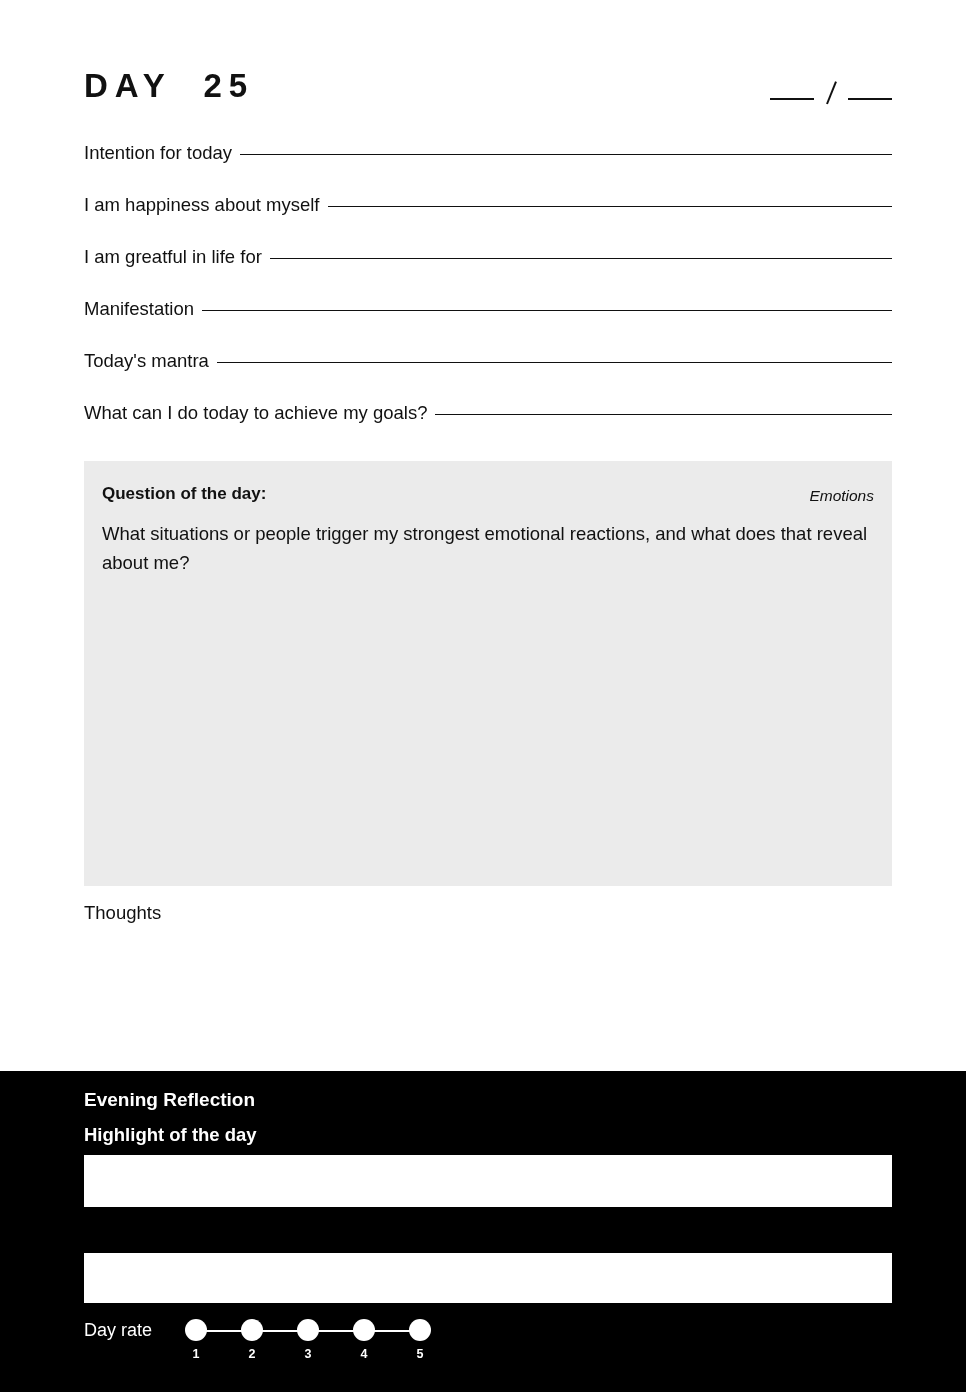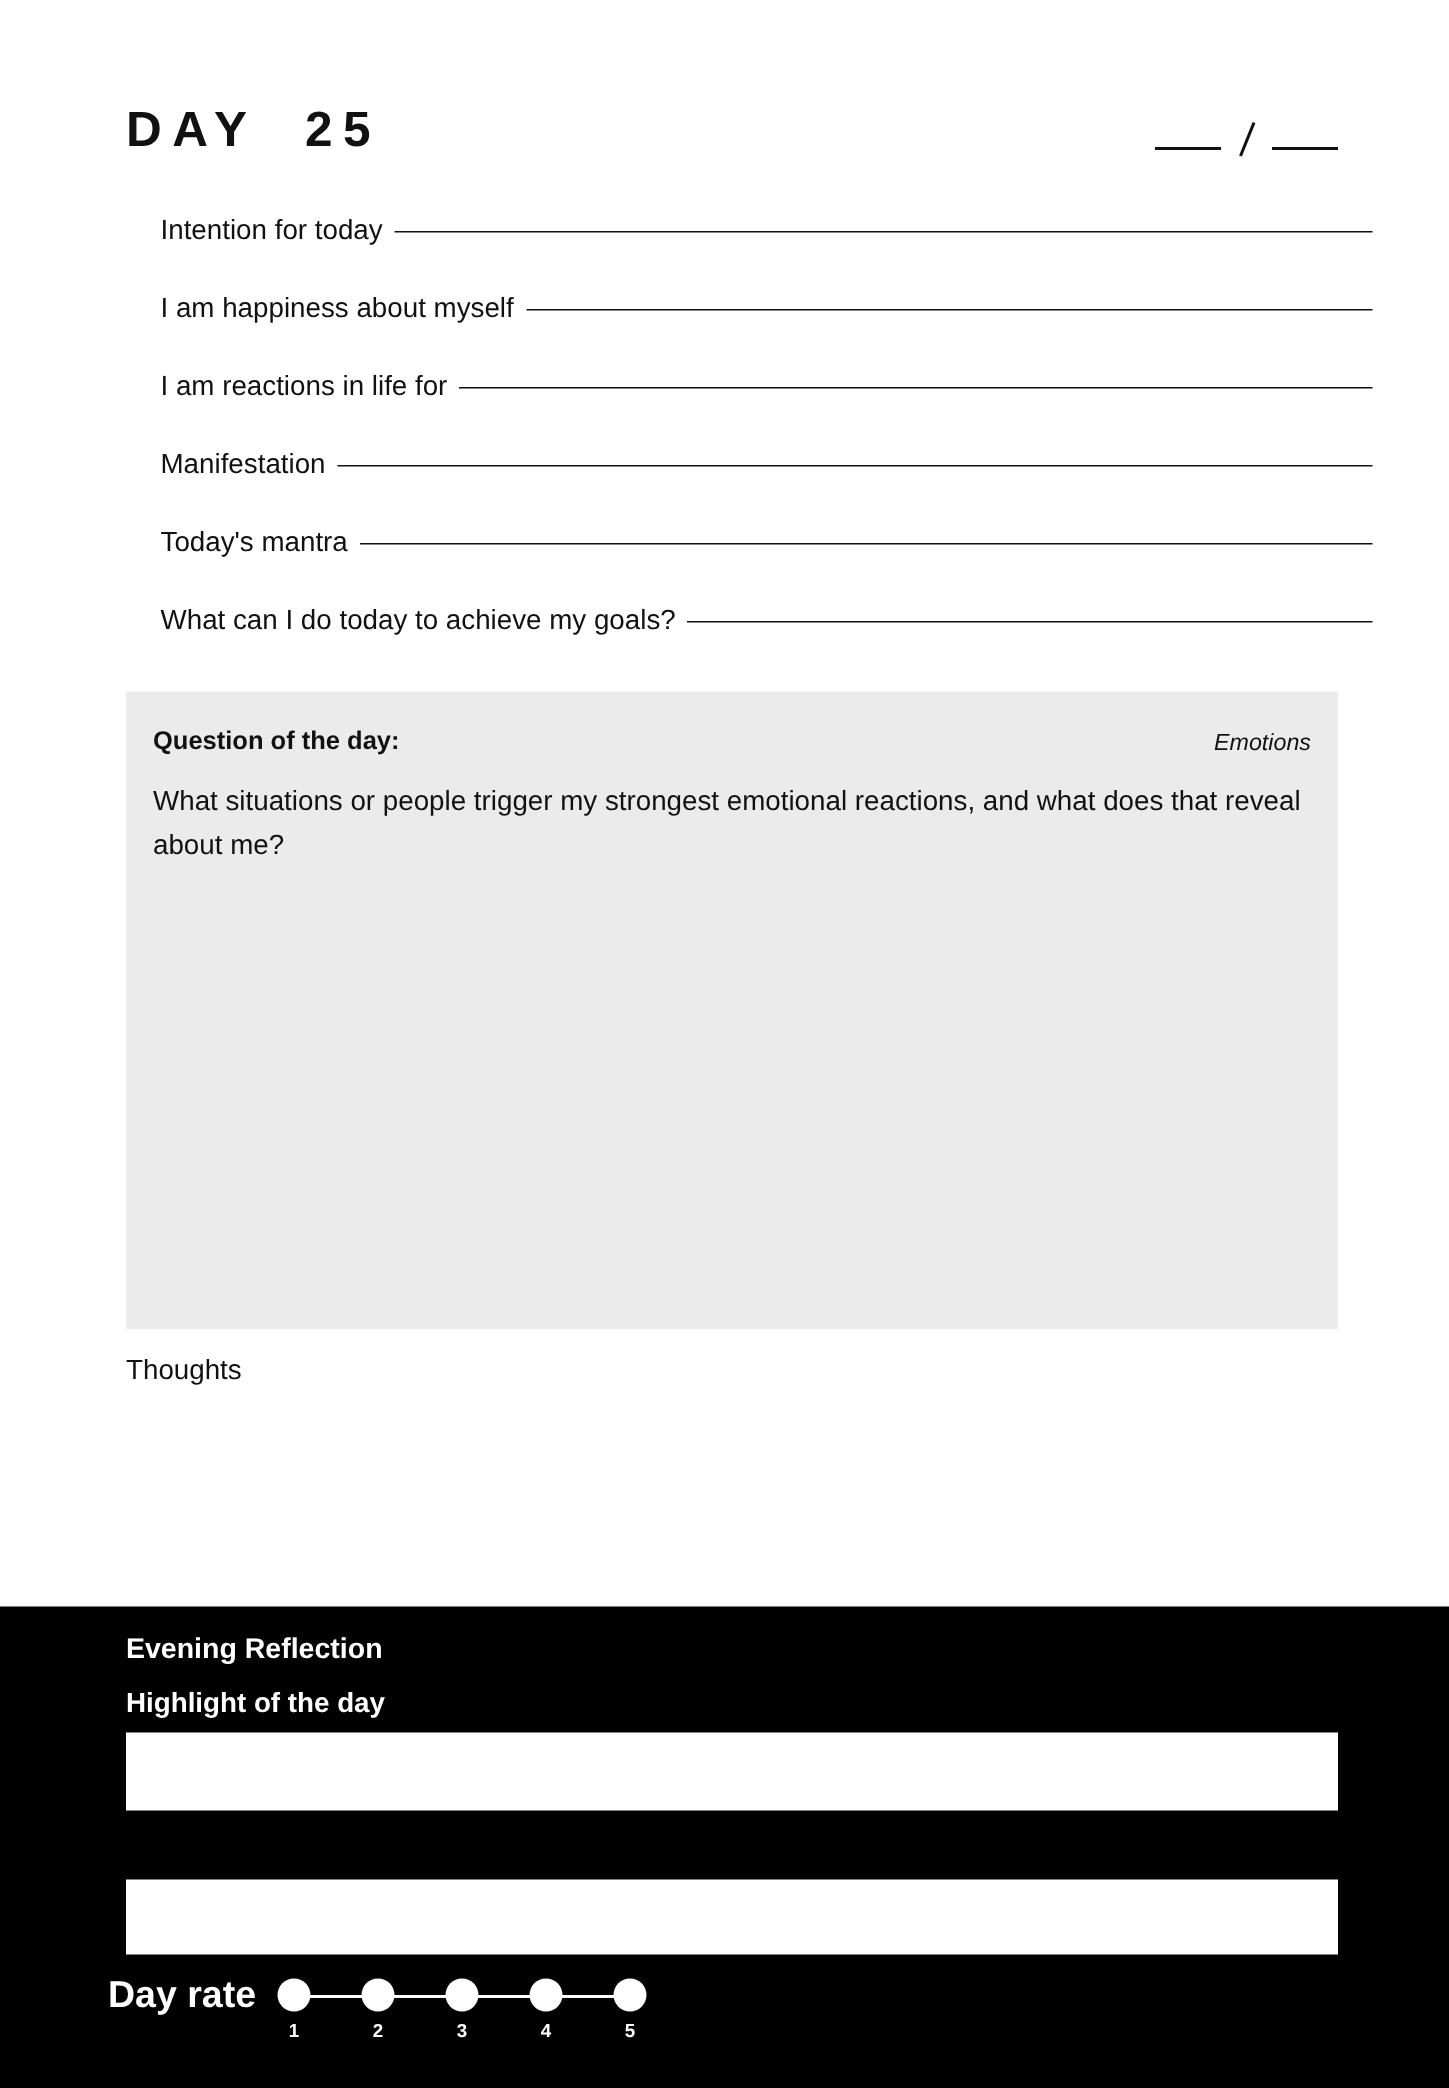--- a/index.html
+++ b/index.html
@@ -67,21 +67,20 @@
     transform: rotate(22deg);
     transform-origin: bottom center;
   }
 
   
   .prompts {
     position: absolute;
     left: 84px;
     top: 140px;
     width: 808px;
-    margin-left: 23px;
   }
   .prompt-row {
     position: relative;
     height: 52px;
     display: flex;
     align-items: baseline;
   }
   .prompt-label {
     font-size: 18.5px;
     line-height: 26px;
@@ -191,24 +190,24 @@
   .ev-field-2 {
     position: absolute;
     left: 84px;
     top: 182px;
     width: 808px;
     height: 50px;
     background: #ffffff;
   }
   .day-rate-label {
     position: absolute;
-    left: 72px;
+    left: 84px;
     top: 246px;
-    font-size: 25px;
-    font-weight: bold;
+    font-size: 18px;
+    font-weight: normal;
     line-height: 26px;
   }
   .rate-scale {
     position: absolute;
     left: 185px;
     top: 248px;
     width: 250px;
     height: 52px;
   }
   .rate-track {
@@ -254,21 +253,21 @@
   <div class="prompts">
     <div class="prompt-row">
       <span class="prompt-label">Intention for today</span>
       <span class="prompt-rule"></span>
     </div>
     <div class="prompt-row">
       <span class="prompt-label">I am happiness about myself</span>
       <span class="prompt-rule"></span>
     </div>
     <div class="prompt-row">
-      <span class="prompt-label">I am reactions in life for</span>
+      <span class="prompt-label">I am greatful in life for</span>
       <span class="prompt-rule"></span>
     </div>
     <div class="prompt-row">
       <span class="prompt-label">Manifestation</span>
       <span class="prompt-rule"></span>
     </div>
     <div class="prompt-row">
       <span class="prompt-label">Today's mantra</span>
       <span class="prompt-rule"></span>
     </div>

